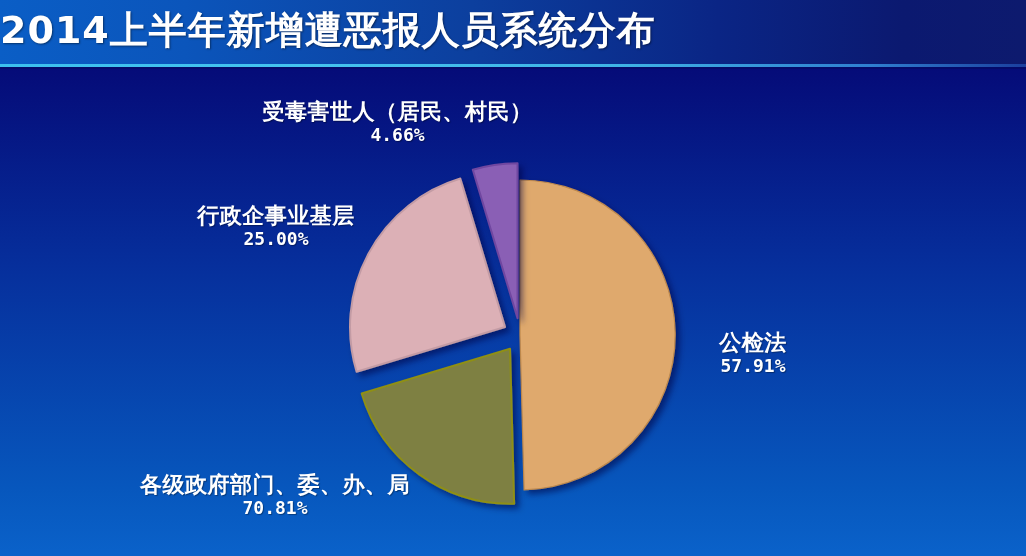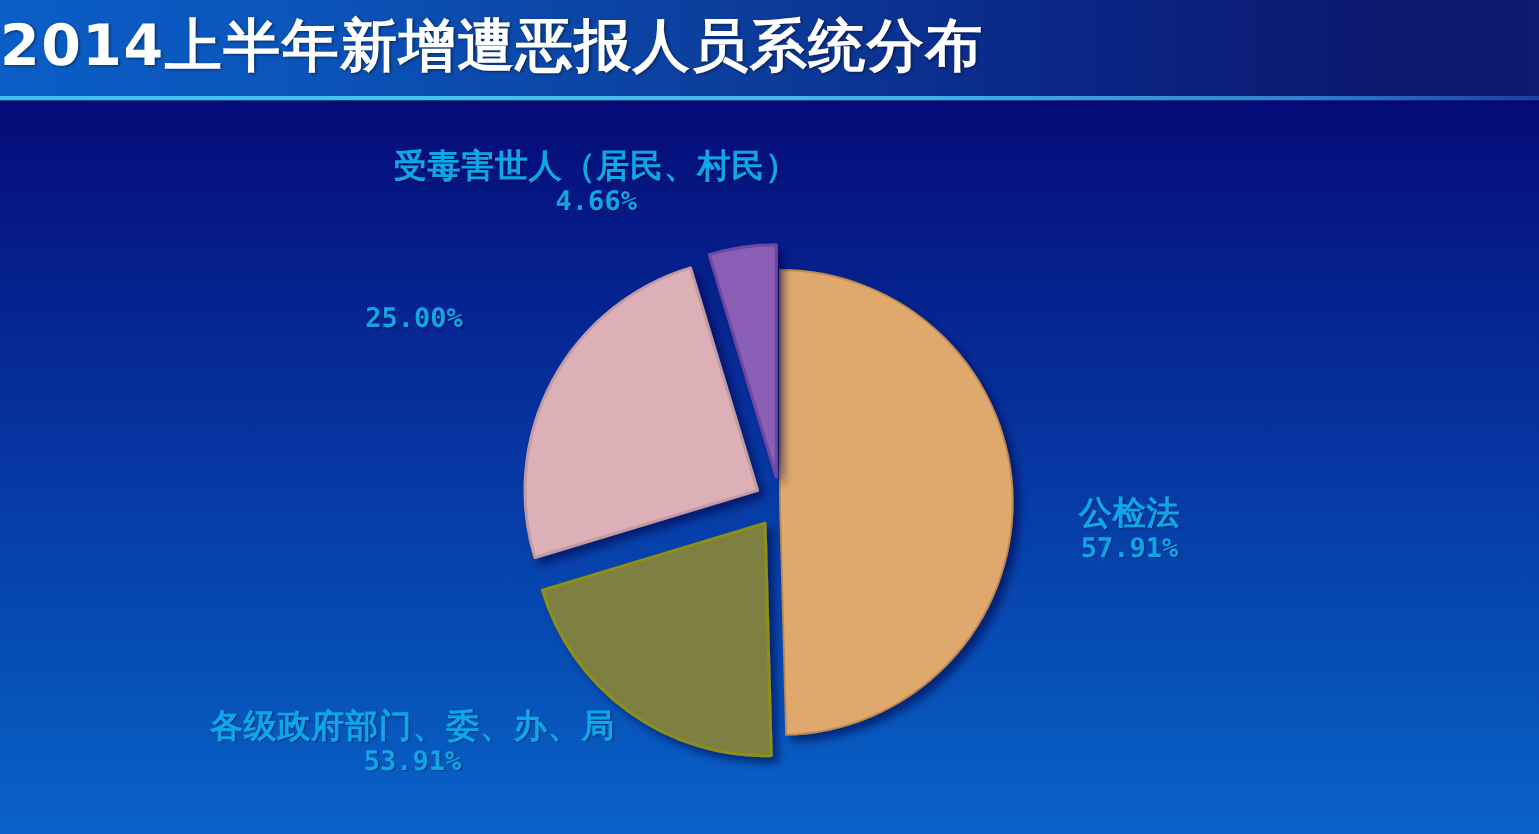--- a/index.html
+++ b/index.html
@@ -87,21 +87,21 @@
     position: absolute;
     left: 0;
     top: 0;
     width: 1026px;
     height: 488px;
   }
 
   
   .callout {
     position: absolute;
-    color: #0ea5e9;
+    color: #ffffff;
     font-weight: 700;
     text-align: center;
     white-space: nowrap;
     line-height: 1.16;
     text-shadow: 1px 1px 1px rgba(0,0,0,.35);
   }
   .callout .cat {
     display: block;
     font-size: 22px;
     letter-spacing: .5px;
@@ -140,26 +140,27 @@
         </g>
     </svg>
   </div>
 
   <div class="callout" id="label-top">
     <span class="cat">受毒害世人（居民、村民）</span>
     <span class="pct">4.66%</span>
   </div>
 
   <div class="callout" id="label-left">
+    <span class="cat">行政企事业基层</span>
     <span class="pct">25.00%</span>
   </div>
 
   <div class="callout" id="label-bottom">
     <span class="cat">各级政府部门、委、办、局</span>
-    <span class="pct">53.91%</span>
+    <span class="pct">70.81%</span>
   </div>
 
   <div class="callout" id="label-right">
     <span class="cat">公检法</span>
     <span class="pct">57.91%</span>
   </div>
 
   <div id="header-band"></div>
   <div id="header-rule"></div>
   <div id="header-rule-shadow"></div>

